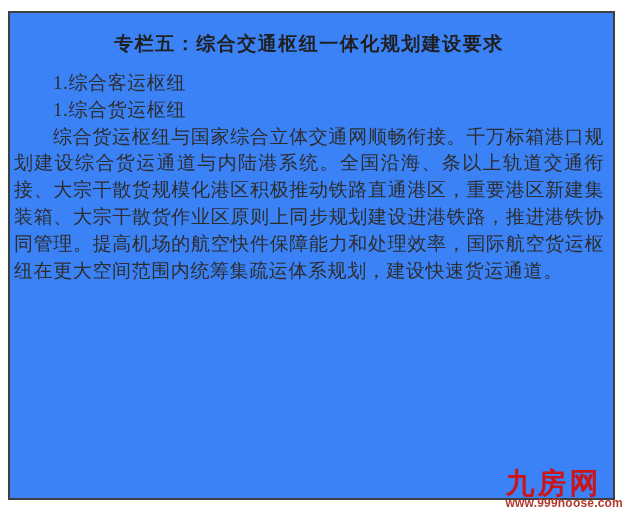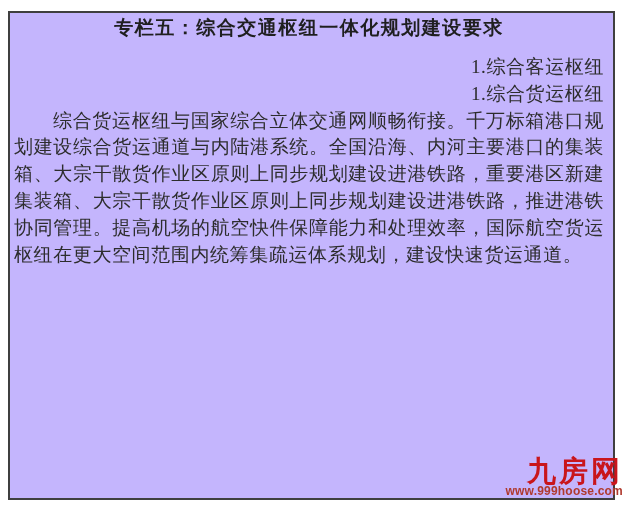--- a/index.html
+++ b/index.html
@@ -16,22 +16,22 @@
     font-family: "Liberation Serif", serif;
   }
   .panel {
     position: absolute;
     left: 8px;
     top: 11px;
     width: 607px;
     height: 489px;
     box-sizing: border-box;
     border: 2px solid #3f3f3f;
-    background: #c4b5fd;
-    padding: 4px 9px 0 4px;
+    background: #3b82f6;
+    padding: 20px 9px 0 4px;
   }
   .panel-title {
     font-family: "Liberation Sans", sans-serif;
     font-weight: 700;
     font-size: 19px;
     line-height: 22px;
     letter-spacing: 1.5px;
     text-align: center;
     color: #1f1f1f;
     margin: 0 0 15px 0;
@@ -42,32 +42,30 @@
   .section-heading,
   .section-body {
     font-family: "Liberation Serif", serif;
     font-size: 19px;
     letter-spacing: 0.6px;
     line-height: 26.8px;
     color: #2d2d2d;
   }
   .section-heading {
     text-indent: 39px;
-    text-align: right;
   }
   .section-body {
     text-indent: 39px;
     text-align: justify;
     text-justify: inter-character;
   }
   .watermark {
     position: absolute;
     right: 2px;
-    bottom: 16px;
-    text-align: right;
+    bottom: 4px;
     line-height: 1;
     z-index: 5;
   }
   .wm-logo {
     font-family: "Liberation Sans", sans-serif;
     font-weight: 700;
     font-size: 29px;
     line-height: 28px;
     color: #c9151b;
     letter-spacing: 3px;
@@ -91,21 +89,21 @@
 
   <div class="panel">
     <h1 class="panel-title">专栏五：综合交通枢纽一体化规划建设要求</h1>
 
     <div class="section">
       <p class="section-heading">1.综合客运枢纽</p>
     </div>
 
     <div class="section">
       <p class="section-heading">1.综合货运枢纽</p>
-      <p class="section-body">综合货运枢纽与国家综合立体交通网顺畅衔接。千万标箱港口规划建设综合货运通道与内陆港系统。全国沿海、内河主要港口的集装箱、大宗干散货作业区原则上同步规划建设进港铁路，重要港区新建集装箱、大宗干散货作业区原则上同步规划建设进港铁路，推进港铁协同管理。提高机场的航空快件保障能力和处理效率，国际航空货运枢纽在更大空间范围内统筹集疏运体系规划，建设快速货运通道。</p>
+      <p class="section-body">综合货运枢纽与国家综合立体交通网顺畅衔接。千万标箱港口规划建设综合货运通道与内陆港系统。全国沿海、条以上轨道交通衔接、大宗干散货规模化港区积极推动铁路直通港区，重要港区新建集装箱、大宗干散货作业区原则上同步规划建设进港铁路，推进港铁协同管理。提高机场的航空快件保障能力和处理效率，国际航空货运枢纽在更大空间范围内统筹集疏运体系规划，建设快速货运通道。</p>
     </div>
   </div>
 
   <div class="watermark">
     <div class="wm-logo">九房网</div>
     <div class="wm-url">www.999hoose.com</div>
   </div>
 
 </div>
 

